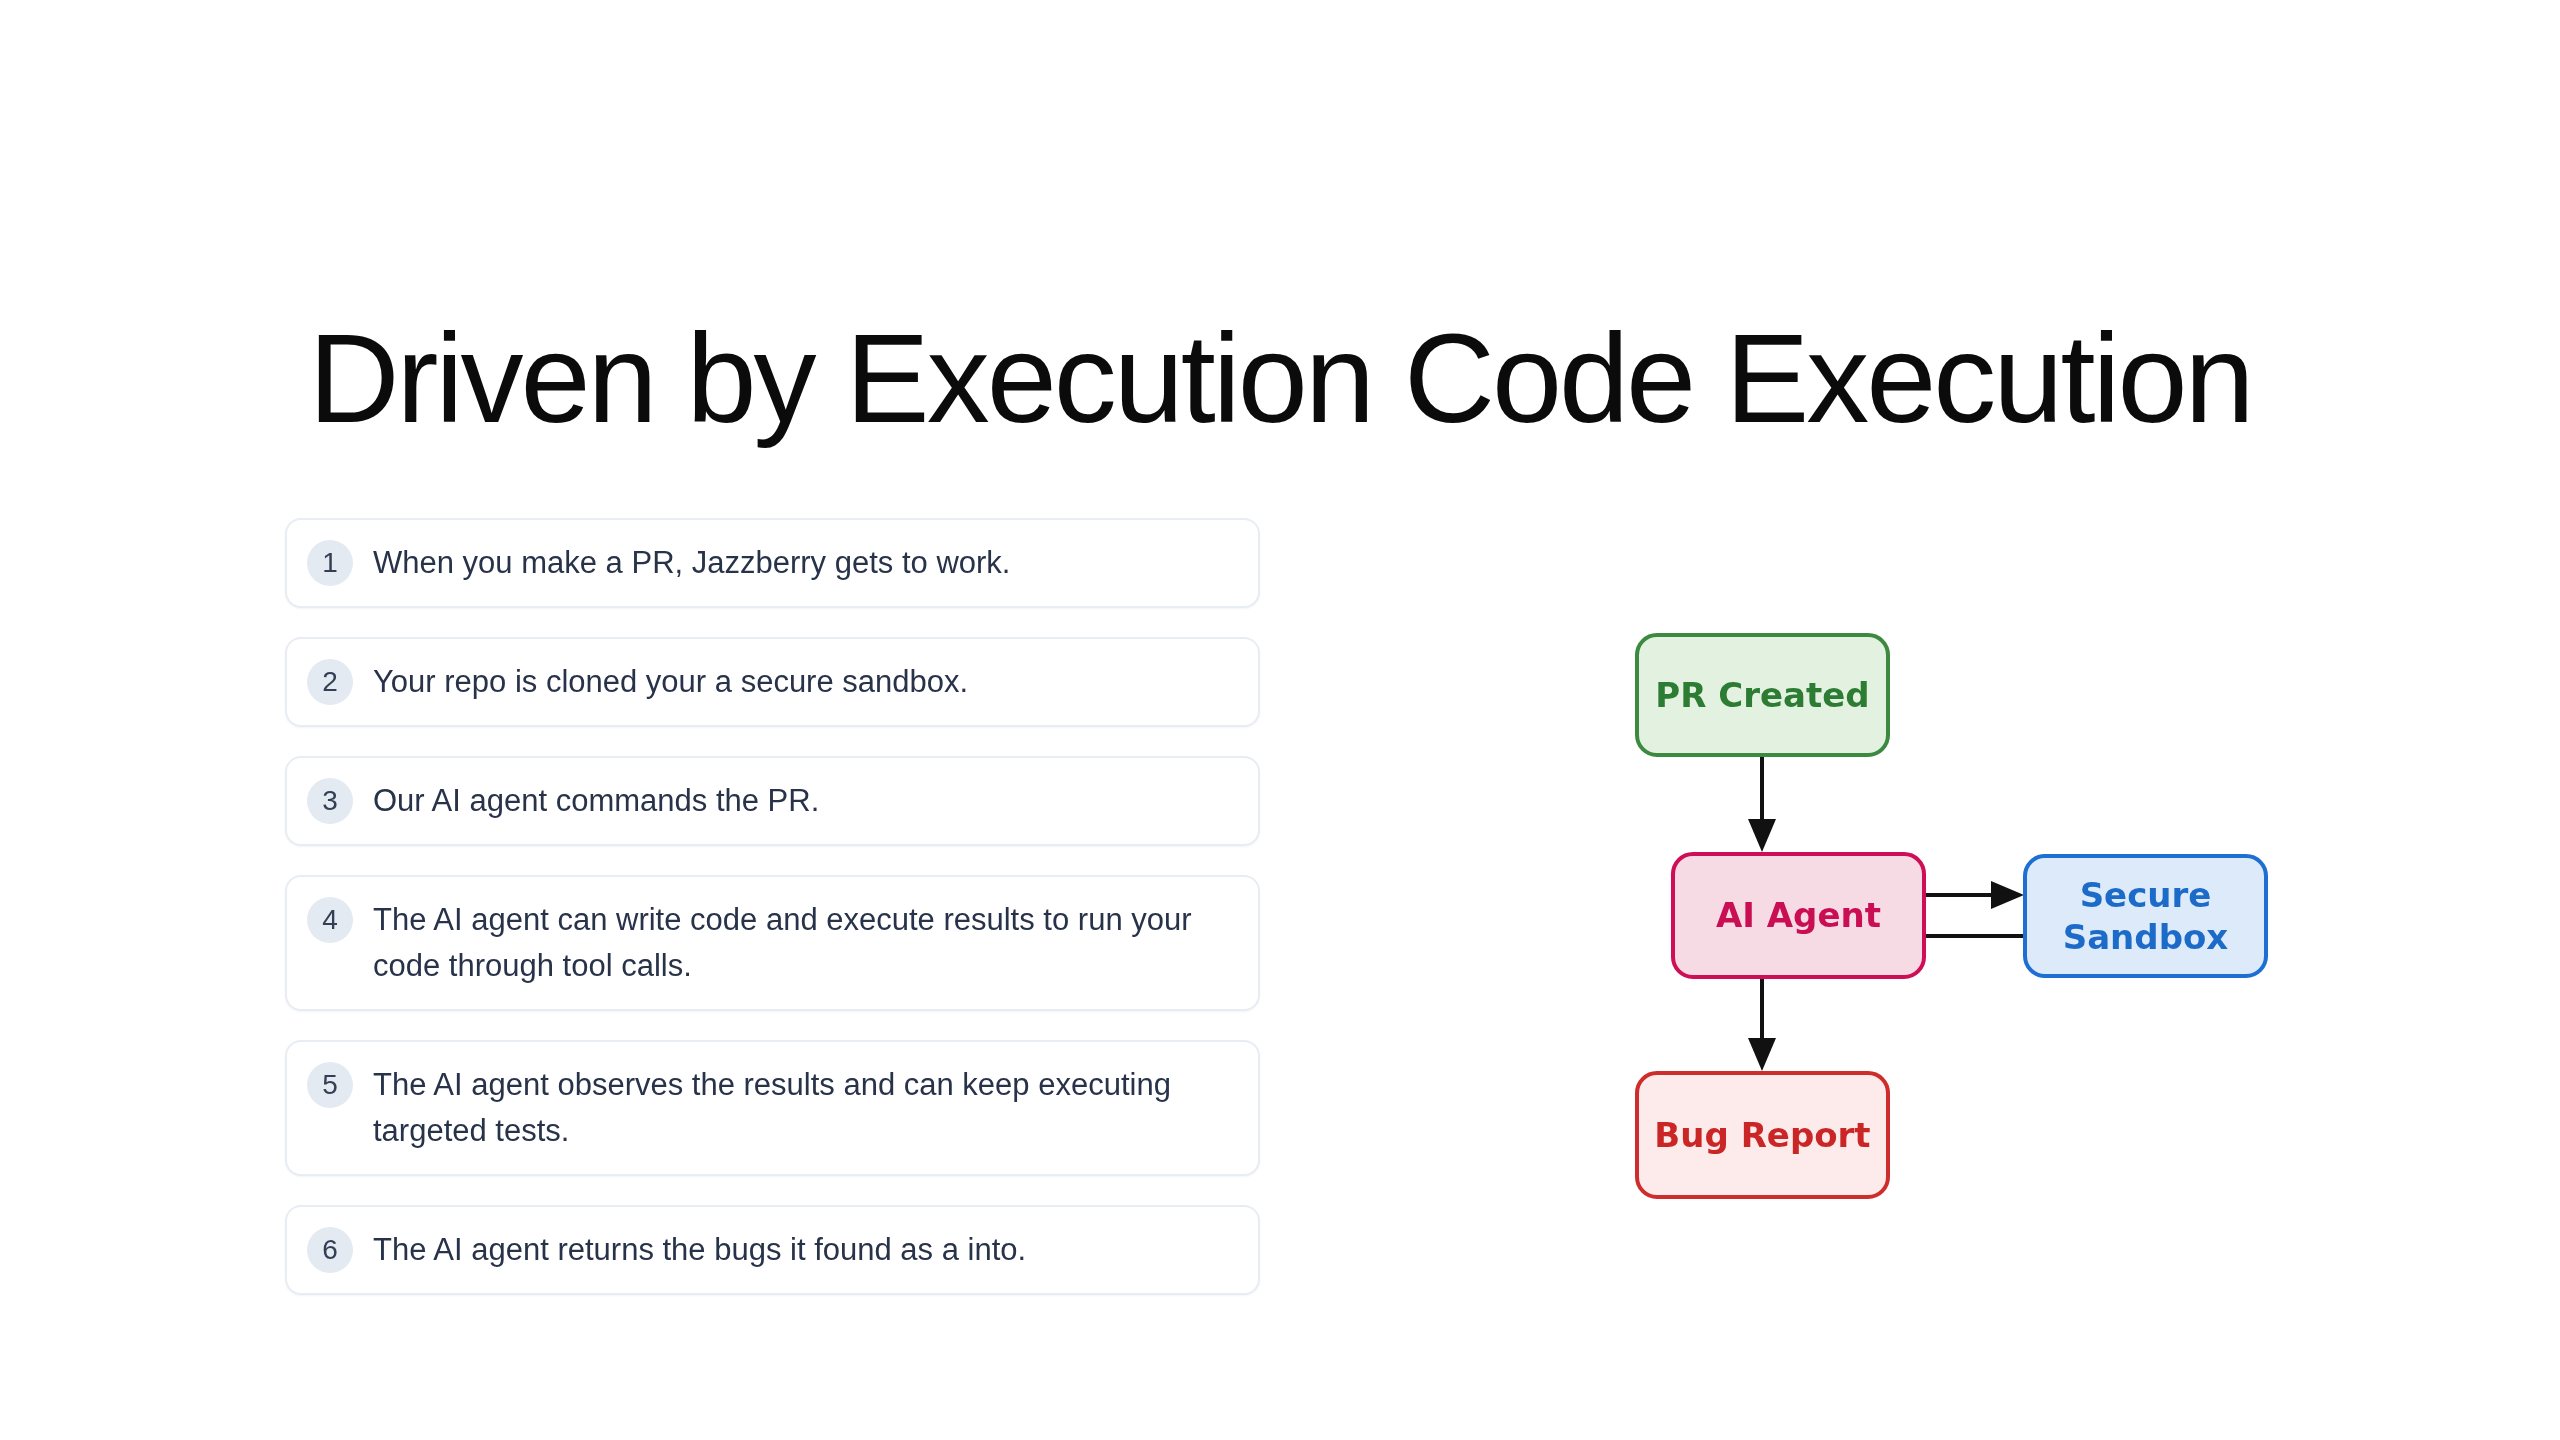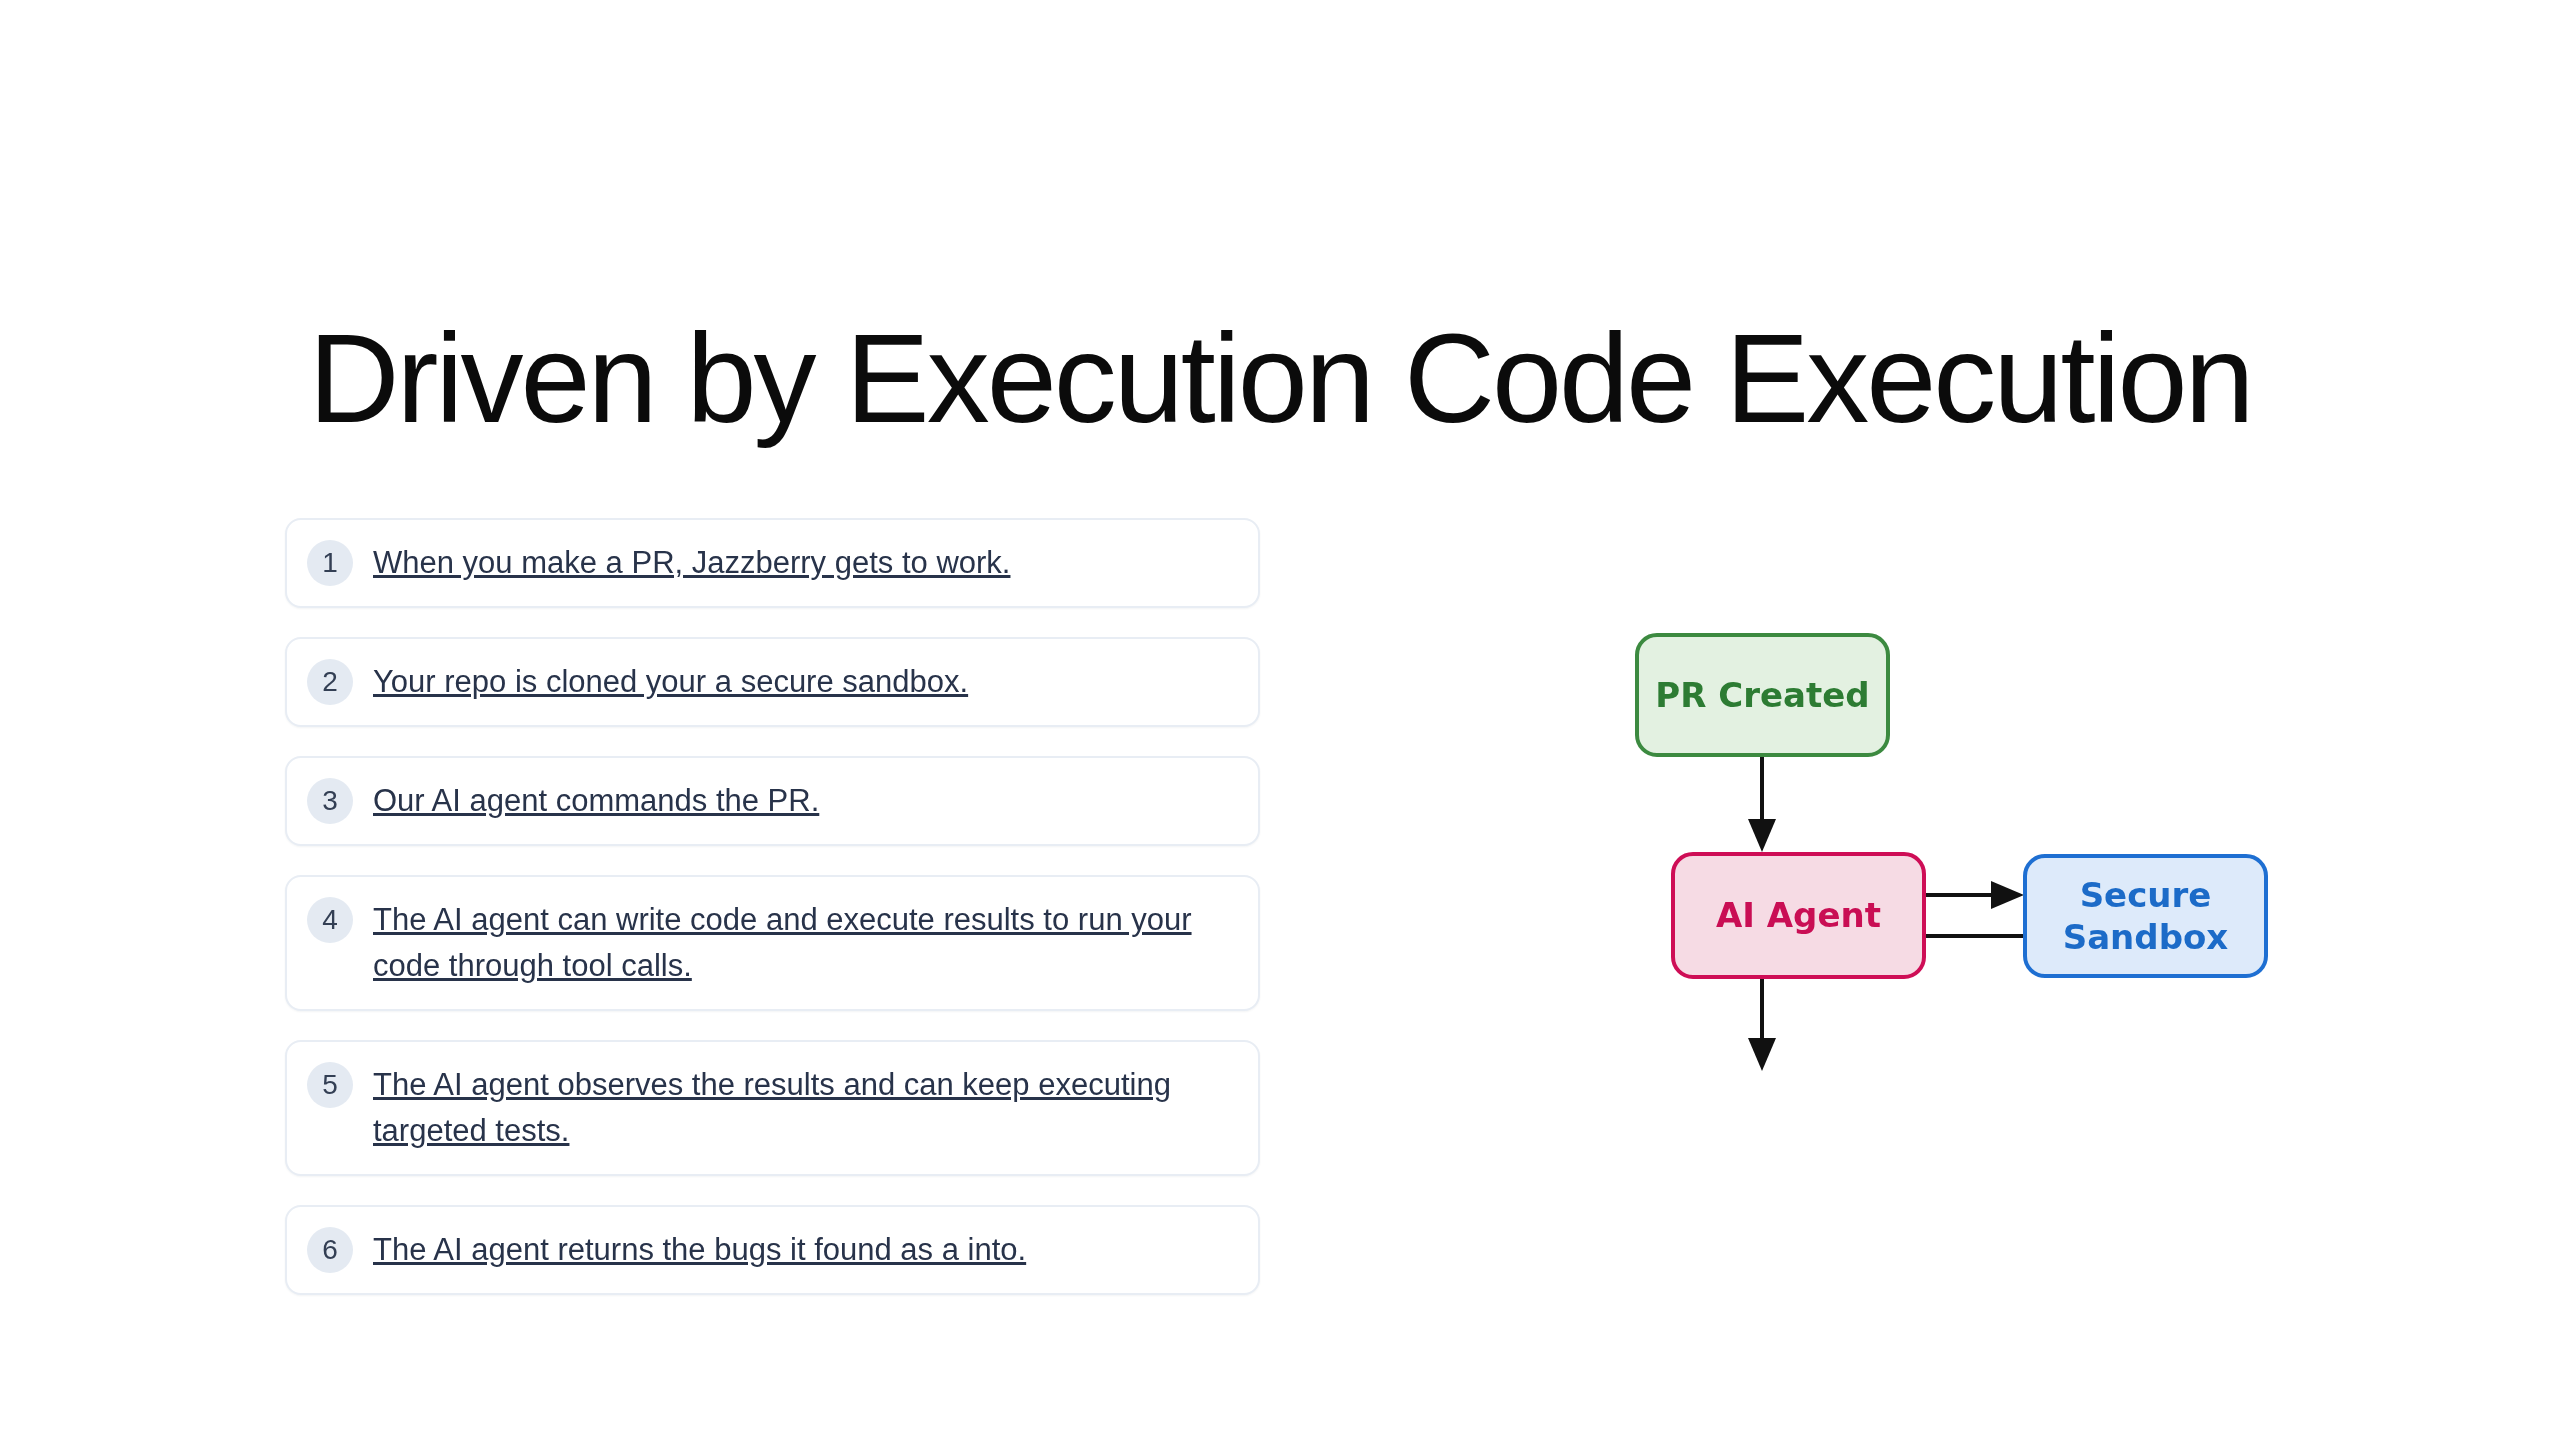--- a/index.html
+++ b/index.html
@@ -49,21 +49,20 @@
     background: var(--badge-bg, #e4eaf2);
     color: var(--badge-text, #333f54);
     font-size: 28px;
     font-weight: 500;
     display: flex; align-items: center; justify-content: center;
   }
   .step-text {
     font-size: 31px;
     line-height: 46px;
     color: var(--step-text, #28334a);
-    text-decoration: underline;
   }
 
   
   .flowchart {
     position: absolute;
     left: 1635px; top: 633px;
     width: 650px; height: 580px;
   }
   .fc-node {
     position: absolute;
@@ -137,13 +136,16 @@
 
   <div class="fc-node pr-created" style="background: rgb(227, 241, 225); border-color: rgb(60, 138, 64); color: rgb(45, 124, 51);">
     <span>PR Created</span>
   </div>
   <div class="fc-node ai-agent" style="background: rgb(246, 219, 228); border-color: rgb(206, 14, 86); color: rgb(201, 14, 84);">
     <span>AI Agent</span>
   </div>
   <div class="fc-node secure-sandbox" style="background: rgb(221, 234, 250); border-color: rgb(30, 111, 210); color: rgb(28, 107, 200); justify-content: center;">
     <span>Secure Sandbox</span>
   </div>
+  <div class="fc-node bug-report" style="background: rgb(253, 234, 234); border-color: rgb(206, 45, 45); color: rgb(203, 38, 38);">
+    <span>Bug Report</span>
+  </div>
 </div>
 
 </body></html>

